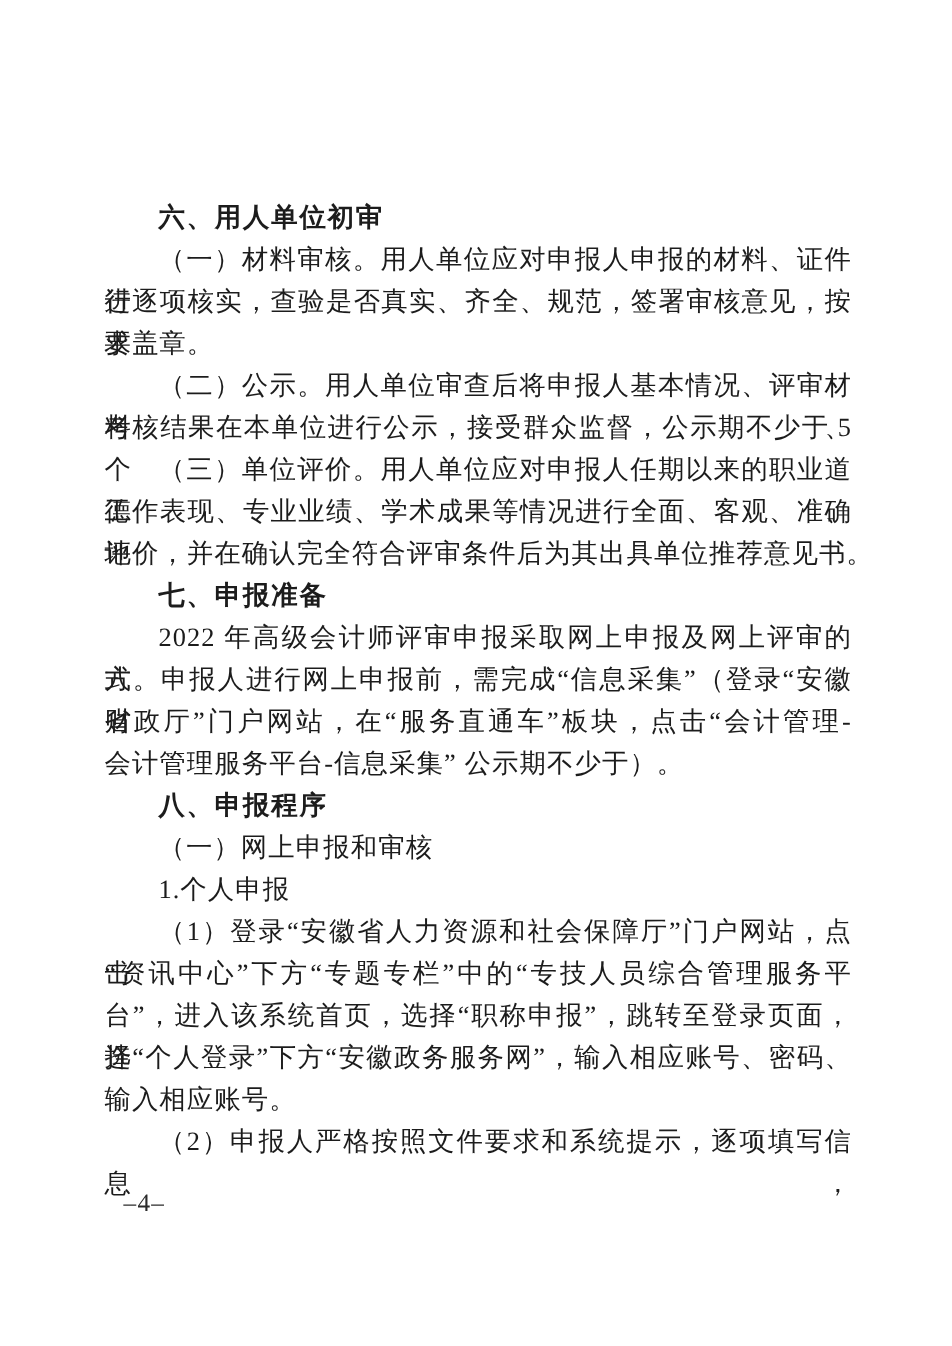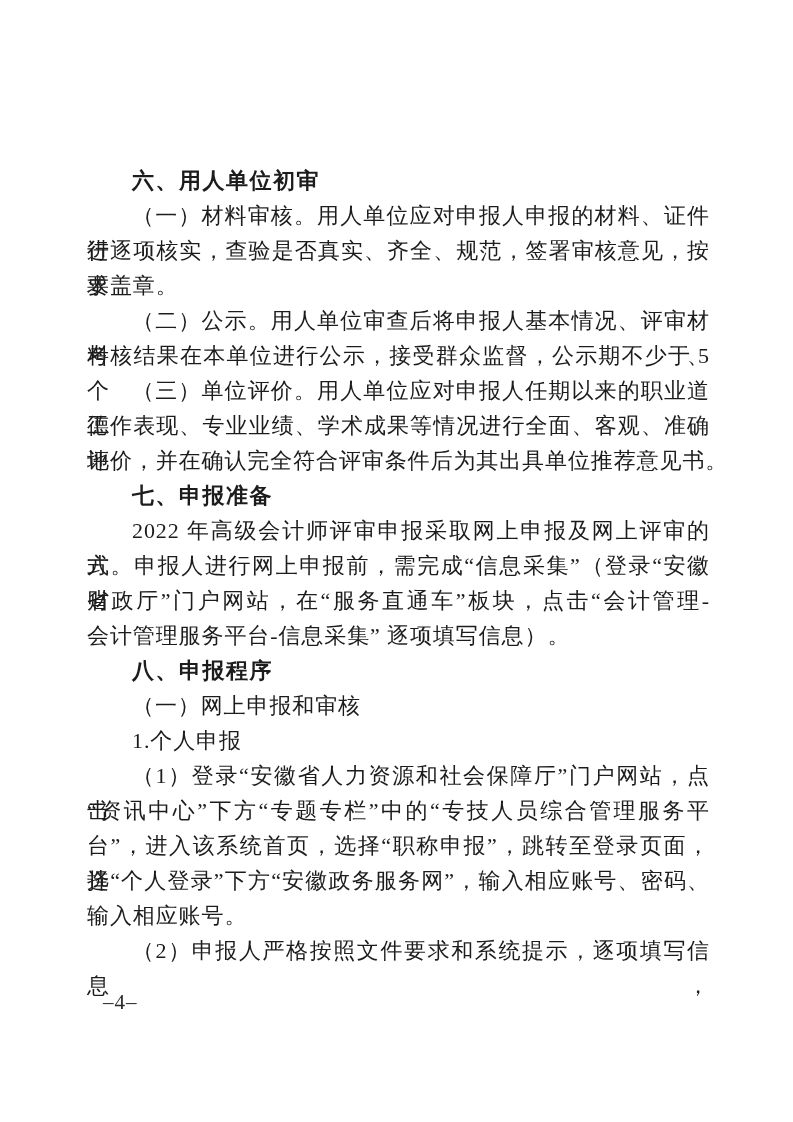--- a/index.html
+++ b/index.html
@@ -72,21 +72,21 @@
       <div class="line"><span class="seg-regular">求盖章。</span></div>
       <div class="line indent fill"><span class="seg-bold">（二）公示。</span><span class="seg-regular">用人单位审查后将申报人基本情况、评审材料、</span></div>
       <div class="line fill"><span class="seg-regular">考核结果在本单位进行公示，接受群众监督，公示期不少于 5 个</span></div>
       <div class="line indent fill"><span class="seg-bold">（三）单位评价。</span><span class="seg-regular">用人单位应对申报人任期以来的职业道德、</span></div>
       <div class="line fill"><span class="seg-regular">工作表现、专业业绩、学术成果等情况进行全面、客观、准确地</span></div>
       <div class="line"><span class="seg-regular">评价，并在确认完全符合评审条件后为其出具单位推荐意见书。</span></div>
       <div class="line indent"><span class="seg-section-heading">七、申报准备</span></div>
       <div class="line indent fill"><span class="seg-regular">2022 年高级会计师评审申报采取网上申报及网上评审的方</span></div>
       <div class="line fill"><span class="seg-regular">式。申报人进行网上申报前，需完成“信息采集”（登录“安徽省</span></div>
       <div class="line fill"><span class="seg-regular">财政厅”门户网站，在“服务直通车”板块，点击“会计管理-</span></div>
-      <div class="line"><span class="seg-regular">会计管理服务平台-信息采集” 逐项填写信息）。</span></div>
+      <div class="line"><span class="seg-regular">会计管理服务平台-信息采集” 公示期不少于）。</span></div>
       <div class="line indent"><span class="seg-section-heading">八、申报程序</span></div>
       <div class="line indent"><span class="seg-bold">（一）网上申报和审核</span></div>
       <div class="line indent"><span class="seg-bold">1.个人申报</span></div>
       <div class="line indent fill"><span class="seg-regular">（1）登录“安徽省人力资源和社会保障厅”门户网站，点击</span></div>
       <div class="line fill"><span class="seg-regular">“资讯中心”下方“专题专栏”中的“专技人员综合管理服务平</span></div>
       <div class="line fill"><span class="seg-regular">台”，进入该系统首页，选择“职称申报”，跳转至登录页面，选</span></div>
       <div class="line fill"><span class="seg-regular">择“个人登录”下方“安徽政务服务网”，输入相应账号、密码、</span></div>
       <div class="line"><span class="seg-regular">输入相应账号。</span></div>
       <div class="line indent fill"><span class="seg-regular">（2）申报人严格按照文件要求和系统提示，逐项填写信息，</span></div>
     </div>

